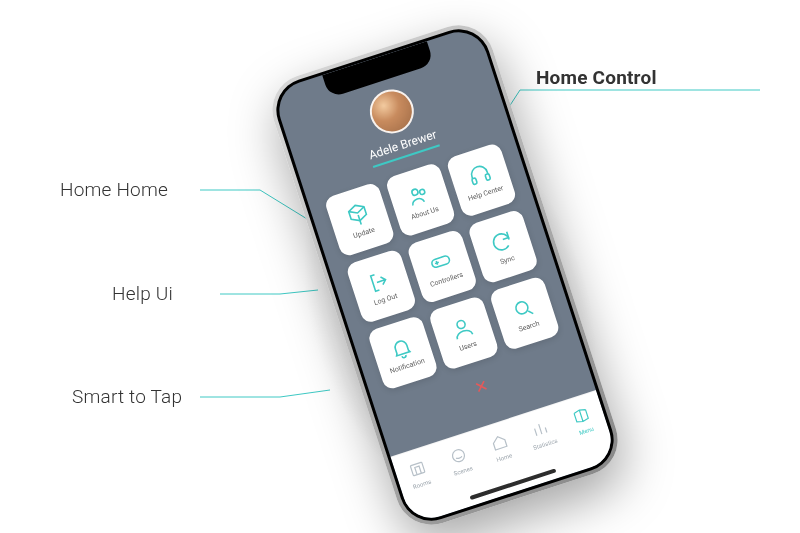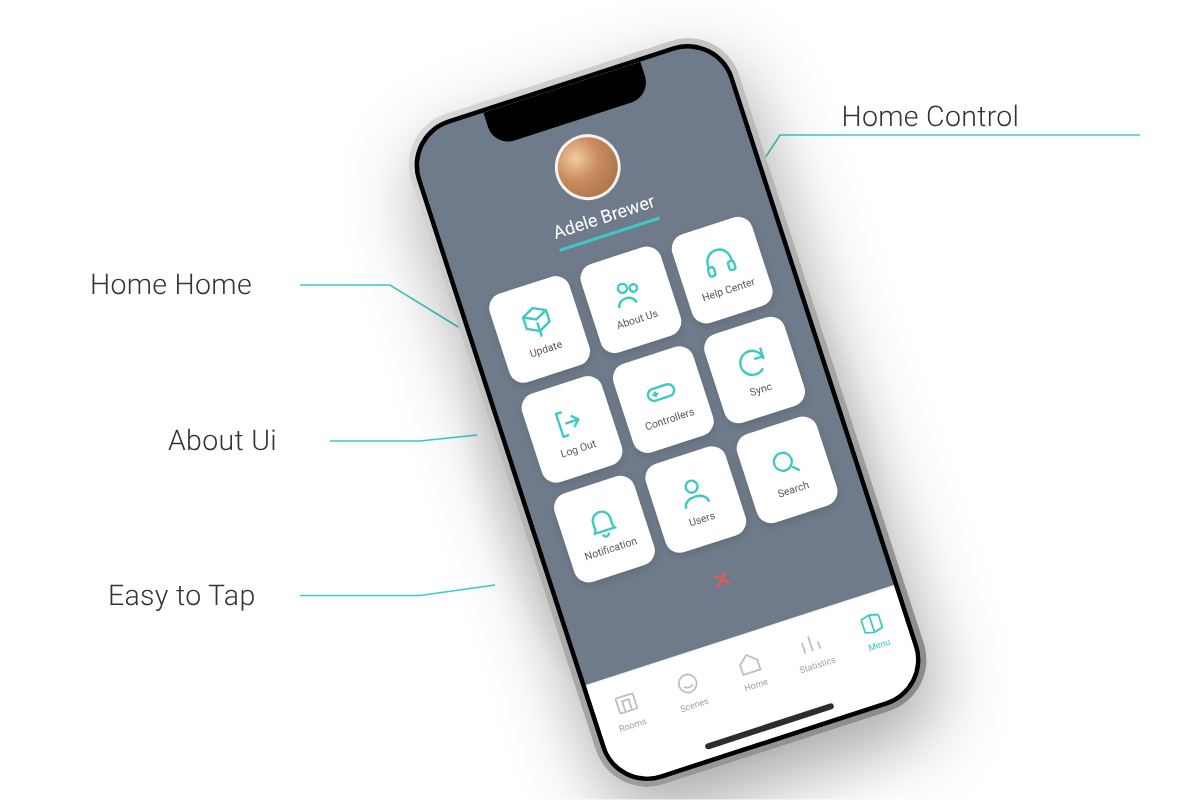--- a/index.html
+++ b/index.html
@@ -211,43 +211,43 @@
   .callout {
     position: absolute;
     font-size: 19px;
     font-weight: 300;
     color: #333;
     letter-spacing: 0.2px;
   }
   .call-left-1 { left: 60px; top: 178px; }
   .call-left-2 { left: 112px; top: 282px; }
   .call-left-3 { left: 72px; top: 385px; }
-  .call-right-1 { left: 561px; top: 66px; }
+  .call-right-1 { left: 536px; top: 66px; font-weight: bold; }
 
   
   svg.connectors {
     position: absolute;
     left: 0; top: 0;
     width: 800px; height: 533px;
     pointer-events: none;
   }
   svg.connectors line, svg.connectors polyline {
     stroke: #3ec9c4;
     stroke-width: 1;
     fill: none;
   }
 </style>
 </head>
 <body>
 
 <div class="phone-shadow"></div>
 
 <div class="callout call-left-1">Home Home</div>
-<div class="callout call-left-2">About Ui</div>
-<div class="callout call-left-3">Easy to Tap</div>
+<div class="callout call-left-2">Help Ui</div>
+<div class="callout call-left-3">Smart to Tap</div>
 
 <div class="callout call-right-1">Home Control</div>
 
 <svg class="connectors">
 
   <polyline points="560,90 520,90 494,130"></polyline>
   <line x1="560" y1="90" x2="760" y2="90"></line>
 
   <polyline points="200,190 260,190 312,222"></polyline>
   <line x1="60" y1="190" x2="57" y2="190" style="display:none"></line>

